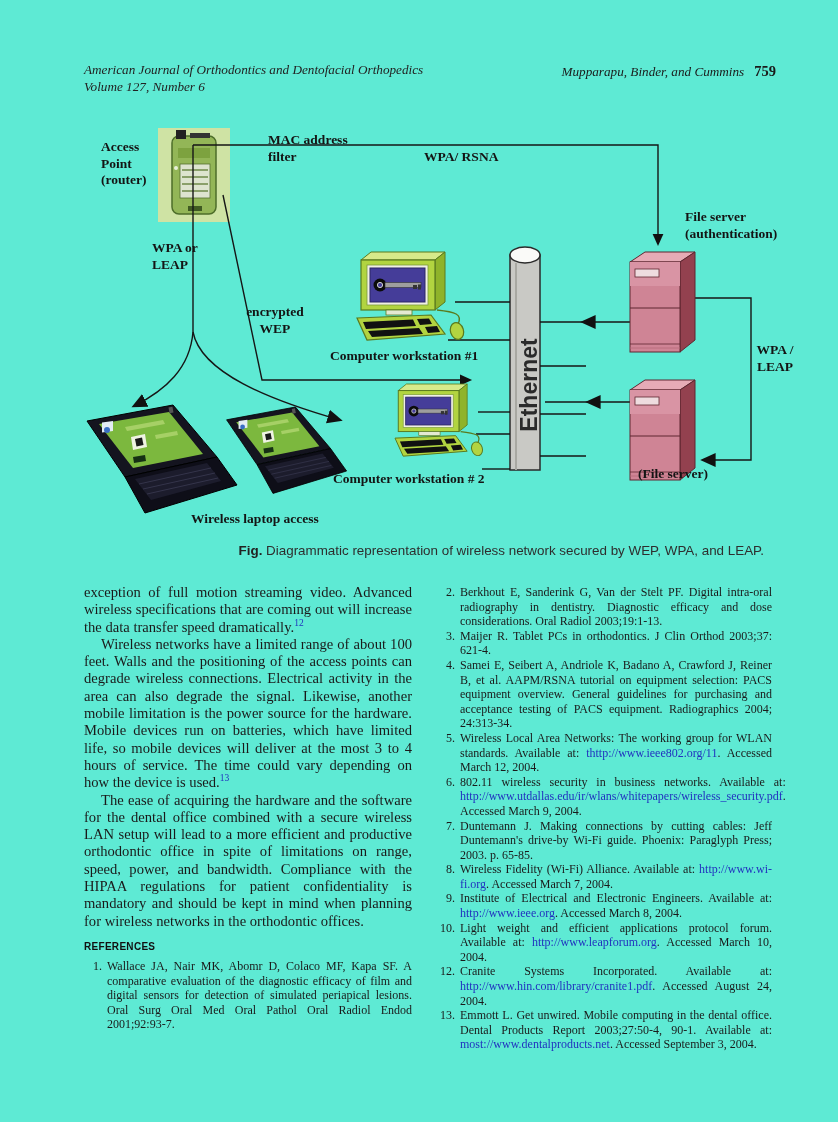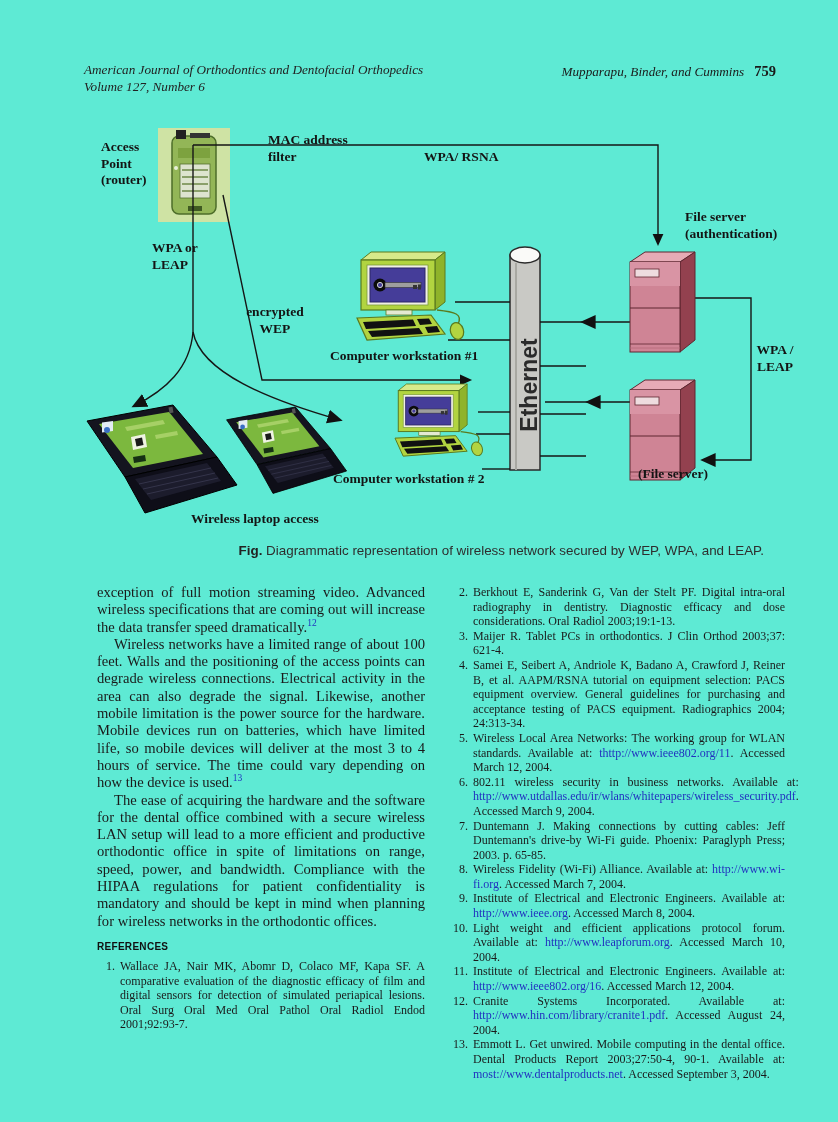--- a/index.html
+++ b/index.html
@@ -22,21 +22,21 @@
   .dlabel.center { text-align:center; white-space:normal;margin-left:46px; }
   .ethernet-label { position:absolute; left:478px; top:371px; width:104px; height:28px;
     transform:rotate(-90deg); text-align:center;
     font-family:"Liberation Sans",sans-serif; font-weight:bold; font-size:23px; color:#2b2b2b; }
 
   .caption { position:absolute; left:78px; top:543px; width:686px; text-align:right;
     font-family:"Liberation Sans",sans-serif; font-size:13.4px; color:#2e2e2e; }
   .caption b { color:#222; }
 
   
-  .col { position:absolute; text-align:justify;margin-left:13px; }
+  .col { position:absolute; text-align:justify; }
   .col-left  { left:84px;  top:584px; width:328px; }
   .col-right { left:437px; top:585px; width:335px; }
   .body-p { margin:0; font-size:14.6px; line-height:17.3px; }
   .body-p.indent { text-indent:17px; }
   sup.cite { color:#2132bf; font-size:9.5px; line-height:0; }
 
   .refs-heading { margin-top:11px; font-family:"Liberation Sans",sans-serif;
     font-weight:bold; font-size:10px; letter-spacing:0.3px; color:#111; text-align:left; }
   .ref-list { margin-top:7px; }
   .ref { display:flex; font-size:12px; line-height:14.6px; margin:0; }
@@ -276,24 +276,20 @@
         </div>
         <div class="ref">
           <span class="ref-num">9.</span>
           <span class="ref-body"><span>Institute of Electrical and Electronic Engineers. Available at: </span><span class="ref-link">http://www.ieee.org</span><span>. Accessed March 8, 2004.</span></span>
         </div>
         <div class="ref">
           <span class="ref-num">10.</span>
           <span class="ref-body"><span>Light weight and efficient applications protocol forum. Available at: </span><span class="ref-link">http://www.leapforum.org</span><span>. Accessed March 10, 2004.</span></span>
         </div>
         <div class="ref">
-          <span class="ref-num">11.</span>
-          <span class="ref-body"><span>Institute of Electrical and Electronic Engineers. Available at: </span><span class="ref-link">http://www.ieee802.org/16</span><span>. Accessed March 12, 2004.</span></span>
-        </div>
-        <div class="ref">
           <span class="ref-num">12.</span>
           <span class="ref-body"><span>Cranite Systems Incorporated. Available at: </span><span class="ref-link">http://www.hin.com/library/cranite1.pdf</span><span>. Accessed August 24, 2004.</span></span>
         </div>
         <div class="ref">
           <span class="ref-num">13.</span>
           <span class="ref-body"><span>Emmott L. Get unwired. Mobile computing in the dental office. Dental Products Report 2003;27:50-4, 90-1. Available at: </span><span class="ref-link">most://www.dentalproducts.net</span><span>. Accessed September 3, 2004.</span></span>
         </div>
       </div>
   </div>
 

